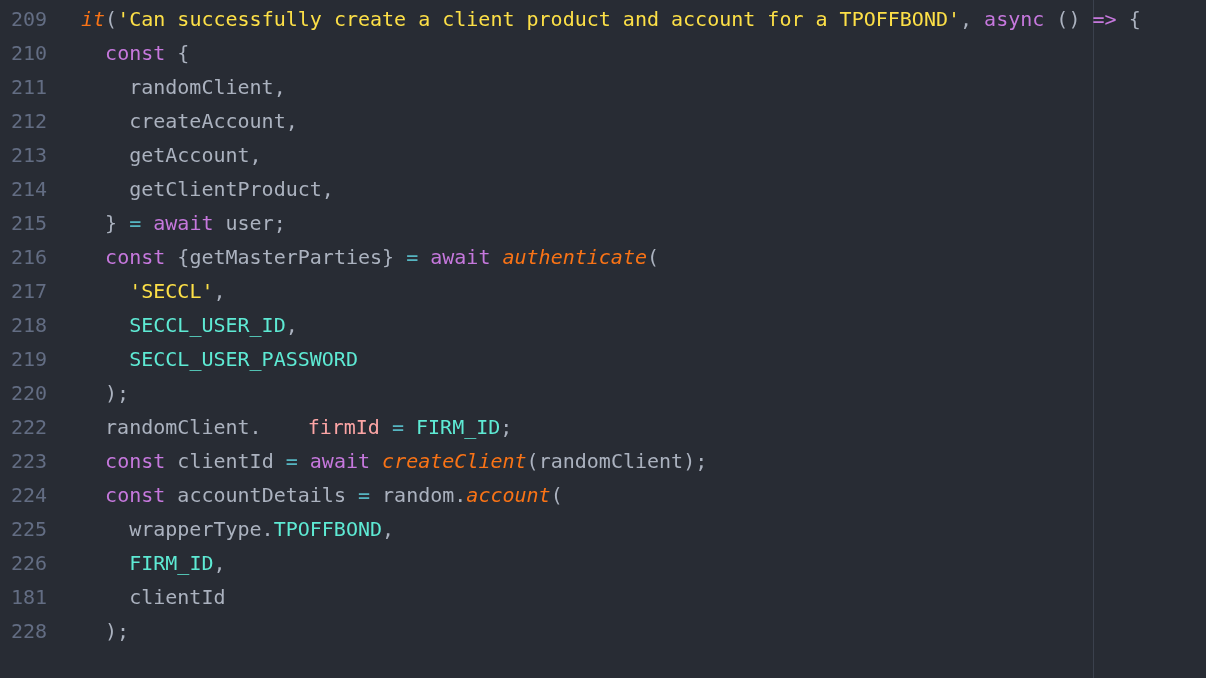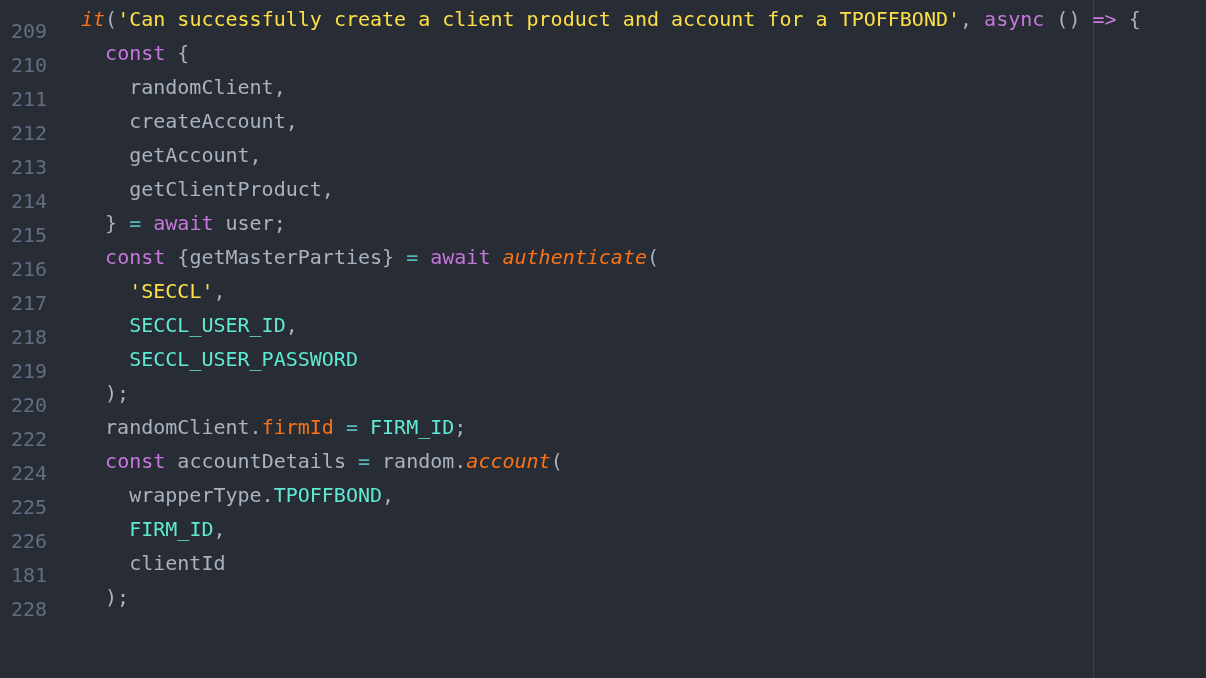--- a/index.html
+++ b/index.html
@@ -40,34 +40,33 @@
     white-space: pre;
     position: relative;
   }
   .ln {
     display: inline-block;
     width: 47px;
     text-align: right;
     color: #636d83;
     user-select: none;
     vertical-align: top;
-    margin-top: 12px;
   }
   .lc {
     display: inline-block;
     padding-left: 34px;
     vertical-align: top;
   }
   
   .t-plain    { color: #abb2bf; }
   .t-keyword  { color: #c678dd; }
   .t-string   { color: #fde047; }
   .t-func     { color: #f97316; font-style: italic; }
   .t-const    { color: #5eead4; }
-  .t-prop     { color: #f97316; }
+  .t-prop     { color: #fca5a5; margin-left: 46px; }
   .t-oper     { color: #56b6c2; }
   .t-punct    { color: #abb2bf; }
 </style>
 </head>
 <body>
 
 <div id="editor">
   <div class="ruler" style="left: 1093px; background: rgb(59, 65, 77);"></div>
   <div class="code-area">
       <div class="line"><span class="ln">209</span><span class="lc"><span class="t-func">it</span><span class="t-punct">(</span><span class="t-string">'Can successfully create a client product and account for a TPOFFBOND'</span><span class="t-punct">, </span><span class="t-keyword">async</span><span class="t-punct"> () </span><span class="t-keyword">=&gt;</span><span class="t-punct"> {</span></span></div>
@@ -76,19 +75,20 @@
       <div class="line"><span class="ln">212</span><span class="lc"><span class="t-plain">    createAccount,</span></span></div>
       <div class="line"><span class="ln">213</span><span class="lc"><span class="t-plain">    getAccount,</span></span></div>
       <div class="line"><span class="ln">214</span><span class="lc"><span class="t-plain">    getClientProduct,</span></span></div>
       <div class="line"><span class="ln">215</span><span class="lc"><span class="t-punct">  } </span><span class="t-oper">=</span><span class="t-plain"> </span><span class="t-keyword">await</span><span class="t-plain"> user;</span></span></div>
       <div class="line"><span class="ln">216</span><span class="lc"><span class="t-plain">  </span><span class="t-keyword">const</span><span class="t-plain"> {getMasterParties} </span><span class="t-oper">=</span><span class="t-plain"> </span><span class="t-keyword">await</span><span class="t-plain"> </span><span class="t-func">authenticate</span><span class="t-punct">(</span></span></div>
       <div class="line"><span class="ln">217</span><span class="lc"><span class="t-plain">    </span><span class="t-string">'SECCL'</span><span class="t-punct">,</span></span></div>
       <div class="line"><span class="ln">218</span><span class="lc"><span class="t-plain">    </span><span class="t-const">SECCL_USER_ID</span><span class="t-punct">,</span></span></div>
       <div class="line"><span class="ln">219</span><span class="lc"><span class="t-plain">    </span><span class="t-const">SECCL_USER_PASSWORD</span></span></div>
       <div class="line"><span class="ln">220</span><span class="lc"><span class="t-punct">  );</span></span></div>
       <div class="line"><span class="ln">222</span><span class="lc"><span class="t-plain">  randomClient.</span><span class="t-prop">firmId</span><span class="t-plain"> </span><span class="t-oper">=</span><span class="t-plain"> </span><span class="t-const">FIRM_ID</span><span class="t-punct">;</span></span></div>
+      <div class="line"><span class="ln">223</span><span class="lc"><span class="t-plain">  </span><span class="t-keyword">const</span><span class="t-plain"> clientId </span><span class="t-oper">=</span><span class="t-plain"> </span><span class="t-keyword">await</span><span class="t-plain"> </span><span class="t-func">createClient</span><span class="t-plain">(randomClient);</span></span></div>
       <div class="line"><span class="ln">224</span><span class="lc"><span class="t-plain">  </span><span class="t-keyword">const</span><span class="t-plain"> accountDetails </span><span class="t-oper">=</span><span class="t-plain"> random.</span><span class="t-func">account</span><span class="t-punct">(</span></span></div>
       <div class="line"><span class="ln">225</span><span class="lc"><span class="t-plain">    wrapperType.</span><span class="t-const">TPOFFBOND</span><span class="t-punct">,</span></span></div>
       <div class="line"><span class="ln">226</span><span class="lc"><span class="t-plain">    </span><span class="t-const">FIRM_ID</span><span class="t-punct">,</span></span></div>
       <div class="line"><span class="ln">181</span><span class="lc"><span class="t-plain">    clientId</span></span></div>
       <div class="line"><span class="ln">228</span><span class="lc"><span class="t-punct">  );</span></span></div>
     </div>
 </div>
 
 </body></html>

